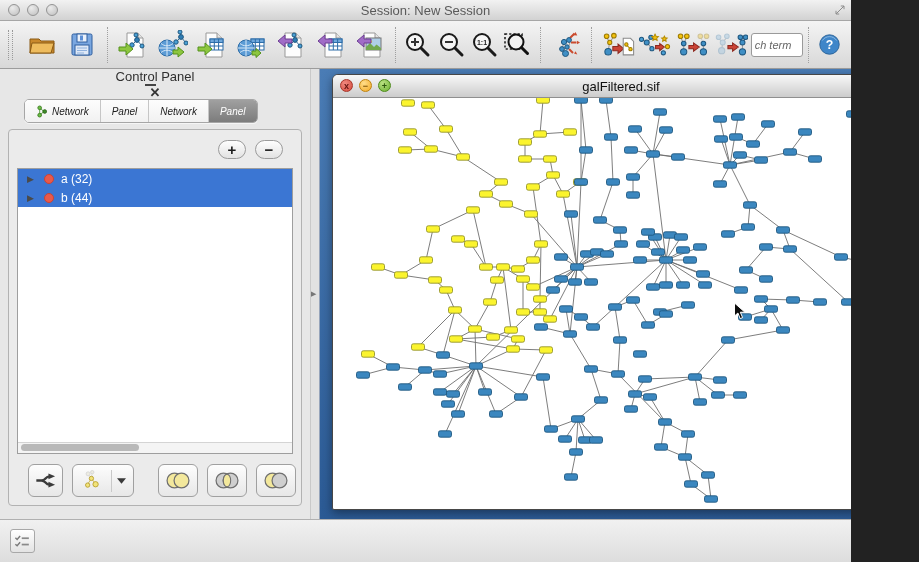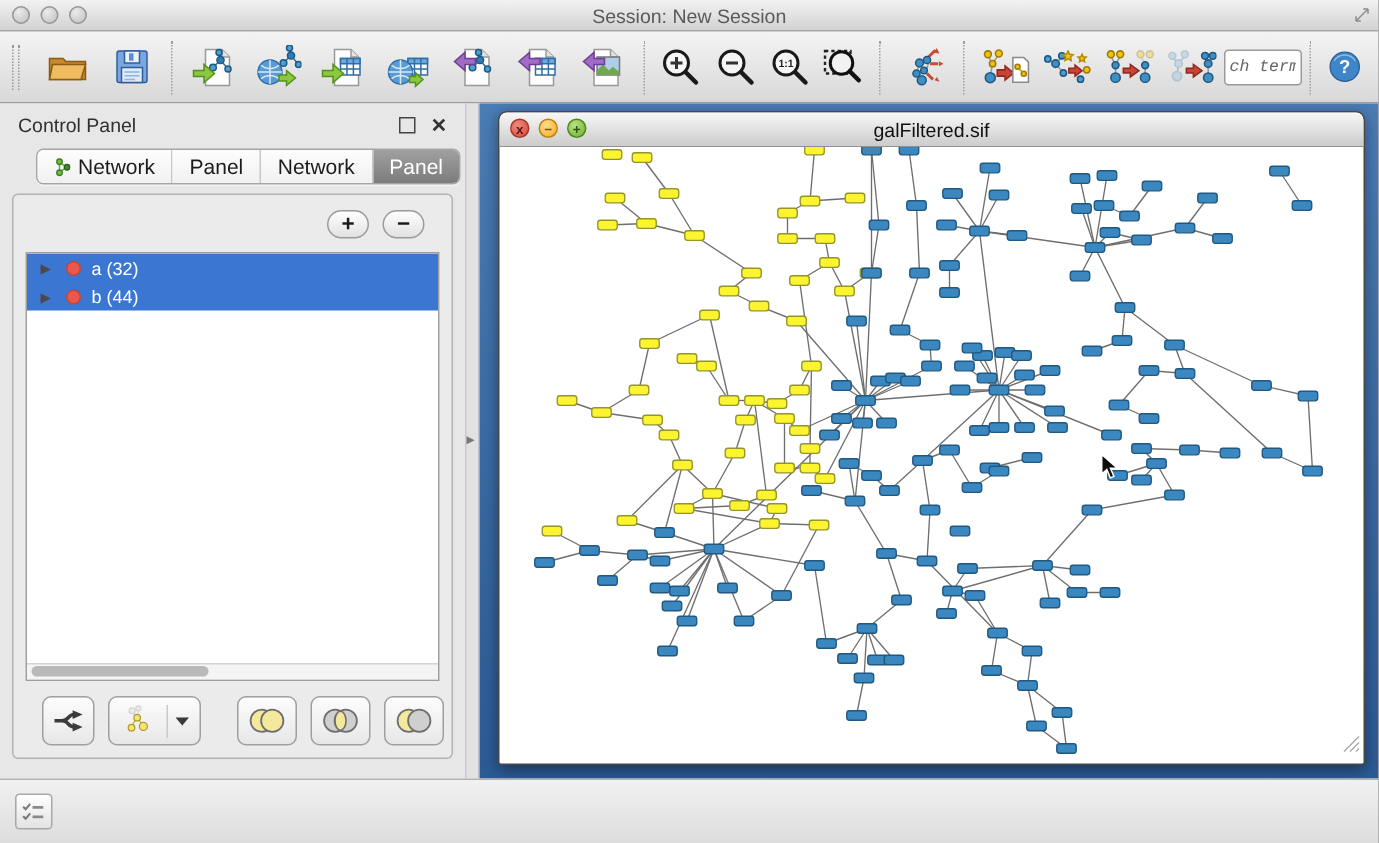--- a/index.html
+++ b/index.html
@@ -1,45 +1,45 @@
 <!DOCTYPE html>
 <html><head>
 <meta charset="utf-8">
 <style>
   html,body{margin:0;padding:0;}
   body{width:919px;height:562px;overflow:hidden;font-family:"Liberation Sans",sans-serif;background:#222;}
-  .window{width:919px;height:562px;position:relative;background:#ffffff;overflow:hidden;}
+  .window{width:851px;height:562px;position:relative;background:#a3a3a3;overflow:hidden;}
 
   
   .titlebar{height:20px;background:linear-gradient(#f2f2f2,#d2d2d2);border-bottom:1px solid #a6a6a6;position:relative;display:flex;align-items:center;justify-content:center;color:#5a5a5a;font-size:13px;}
   .lights{position:absolute;left:8px;top:4px;display:flex;gap:7px;}
   .light{width:12px;height:12px;border-radius:50%;background:radial-gradient(circle at 35% 30%,#ebebeb,#bfbfbf);border:1px solid #949494;box-sizing:border-box;}
   .winresize{position:absolute;right:4px;top:3px;}
 
   
   .toolbar{height:47px;background:linear-gradient(#f4f4f4,#d8d8d8);border-bottom:1px solid #9c9c9c;display:flex;align-items:center;padding:0 6px 0 8px;}
   .tb-handle{width:3px;height:30px;border-left:1px dotted #999;border-right:1px dotted #999;margin-right:10px;}
   .tb-btn{width:44px;height:42px;background:none;border:none;display:flex;align-items:center;justify-content:center;padding:0;cursor:default;}
   .tb-btn svg{width:30px;height:30px;}
   .tb-btn.sm{width:37px;}
   .tb-btn.app{width:42px;}
   .tb-btn.app svg{width:36px;height:27px;}
   .tb-sep{width:1px;height:36px;border-left:1px dotted #9f9f9f;margin:0 5px;}
-  .tb-search{width:44px;height:22px;border:1px solid #9a9a9a;border-radius:3px;font-style:italic;color:#666;font-size:11px;padding:0 3px;font-family:Liberation Mono, monospace;margin-left:2px;background:#fff;}
+  .tb-search{width:44px;height:22px;border:1px solid #9a9a9a;border-radius:3px;font-style:italic;color:#666;font-size:11px;padding:0 3px;font-family:Liberation Sans, sans-serif;margin-left:2px;background:#fff;}
   .tb-help{width:34px;height:42px;background:none;border:none;display:flex;align-items:center;justify-content:center;padding:0;}
 
   
   .content{display:flex;height:450px;}
 
   .cp{width:310px;background:#e7e7e7;position:relative;flex:none;}
-  .cp-header{height:28px;display:flex;align-items:center;padding:0 12px;font-size:13px;color:#303030;}
+  .cp-header{height:28px;display:flex;align-items:center;padding:0 12px;font-size:13px;color:#303030;flex-direction:column;}
   .cp-header .sp{flex:1;}
   .float-glyph{width:9px;height:9px;border:1.5px solid #444;margin-right:10px;}
   .close-glyph{font-size:13px;font-weight:bold;color:#333;line-height:1;}
-  .cp-tabs{display:flex;margin:2px 0 0 24px;height:22px;border:1px solid #a6a6a6;border-radius:5px;overflow:hidden;width:fit-content;background:#fff;font-size:14px;box-shadow:0 1px 0 rgba(255,255,255,.6);}
+  .cp-tabs{display:flex;margin:2px 0 0 24px;height:22px;border:1px solid #a6a6a6;border-radius:5px;overflow:hidden;width:fit-content;background:#fff;font-size:10px;box-shadow:0 1px 0 rgba(255,255,255,.6);font-style:italic;}
   .tab{padding:0 11px;display:flex;align-items:center;gap:5px;border-right:1px solid #c6c6c6;color:#1c1c1c;background:linear-gradient(#fdfdfd,#f1f1f1);}
   .tab:last-child{border-right:none;}
   .tab.active{background:linear-gradient(#a0a0a0,#7c7c7c);color:#fff;}
   .cp-box{position:absolute;left:8px;top:60px;width:294px;height:377px;border:1px solid #b2b2b2;border-radius:4px;background:#ebebeb;box-sizing:border-box;}
   .cp-actions{position:absolute;right:18px;top:10px;display:flex;gap:9px;}
   .pm{width:28px;height:19px;border:1px solid #9b9b9b;border-radius:10px;background:linear-gradient(#fefefe,#e2e2e2);font-size:15px;font-weight:bold;line-height:15px;color:#1a1a1a;display:flex;align-items:center;justify-content:center;padding:0;font-family:"Liberation Sans",sans-serif;}
   .cp-list{position:absolute;left:8px;top:38px;right:8px;height:286px;background:#fff;border:1px solid #9e9e9e;box-sizing:border-box;overflow:hidden;}
   .srow{height:19px;display:flex;align-items:center;background:#3b76d3;color:#fff;font-size:12px;gap:7px;padding-left:9px;}
   .tri{color:#4a4a4a;font-size:9px;width:10px;}
   .dot{width:10px;height:10px;border-radius:50%;background:#e9594b;border:1px solid #c84437;box-sizing:border-box;flex:none;}

